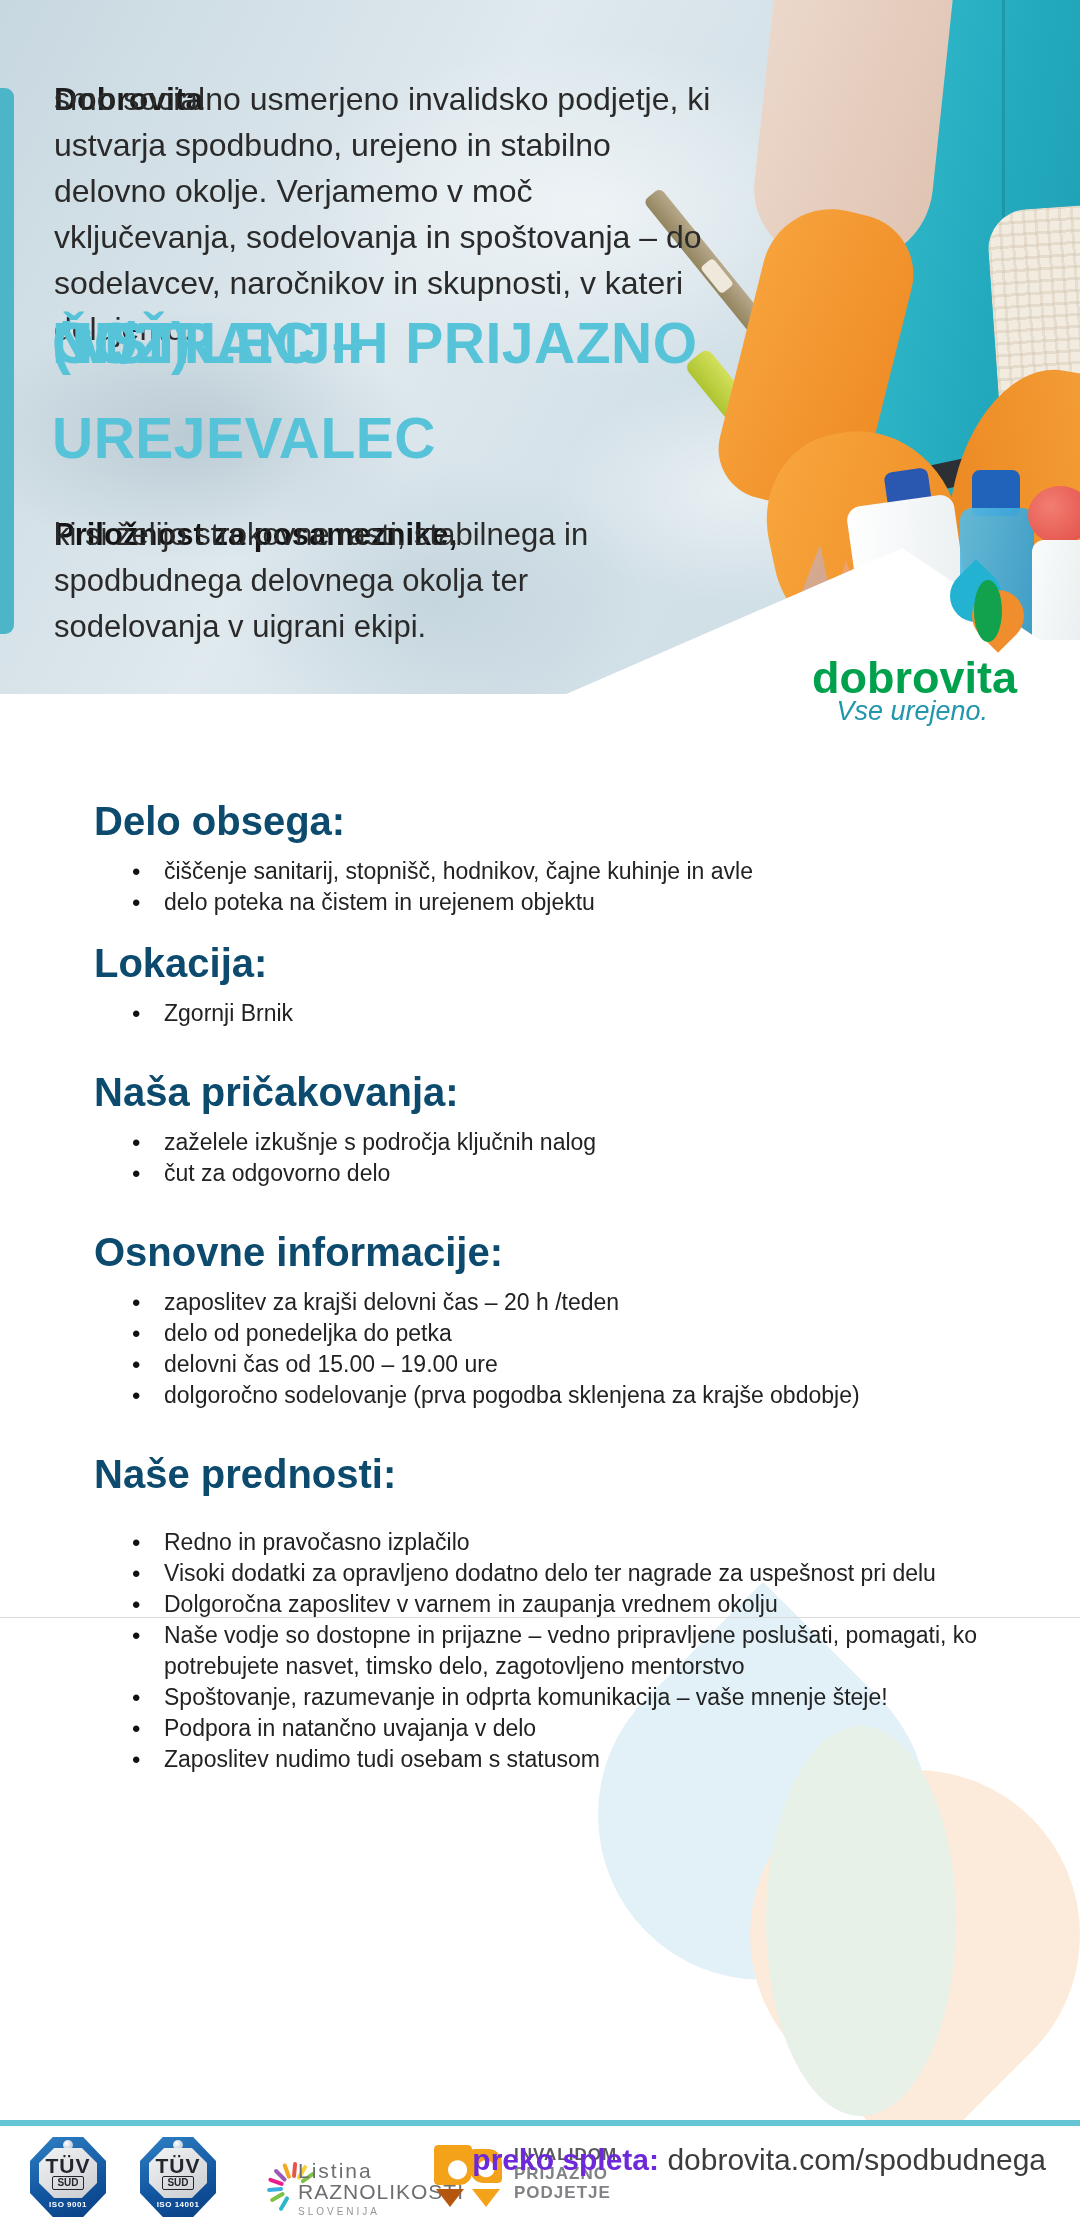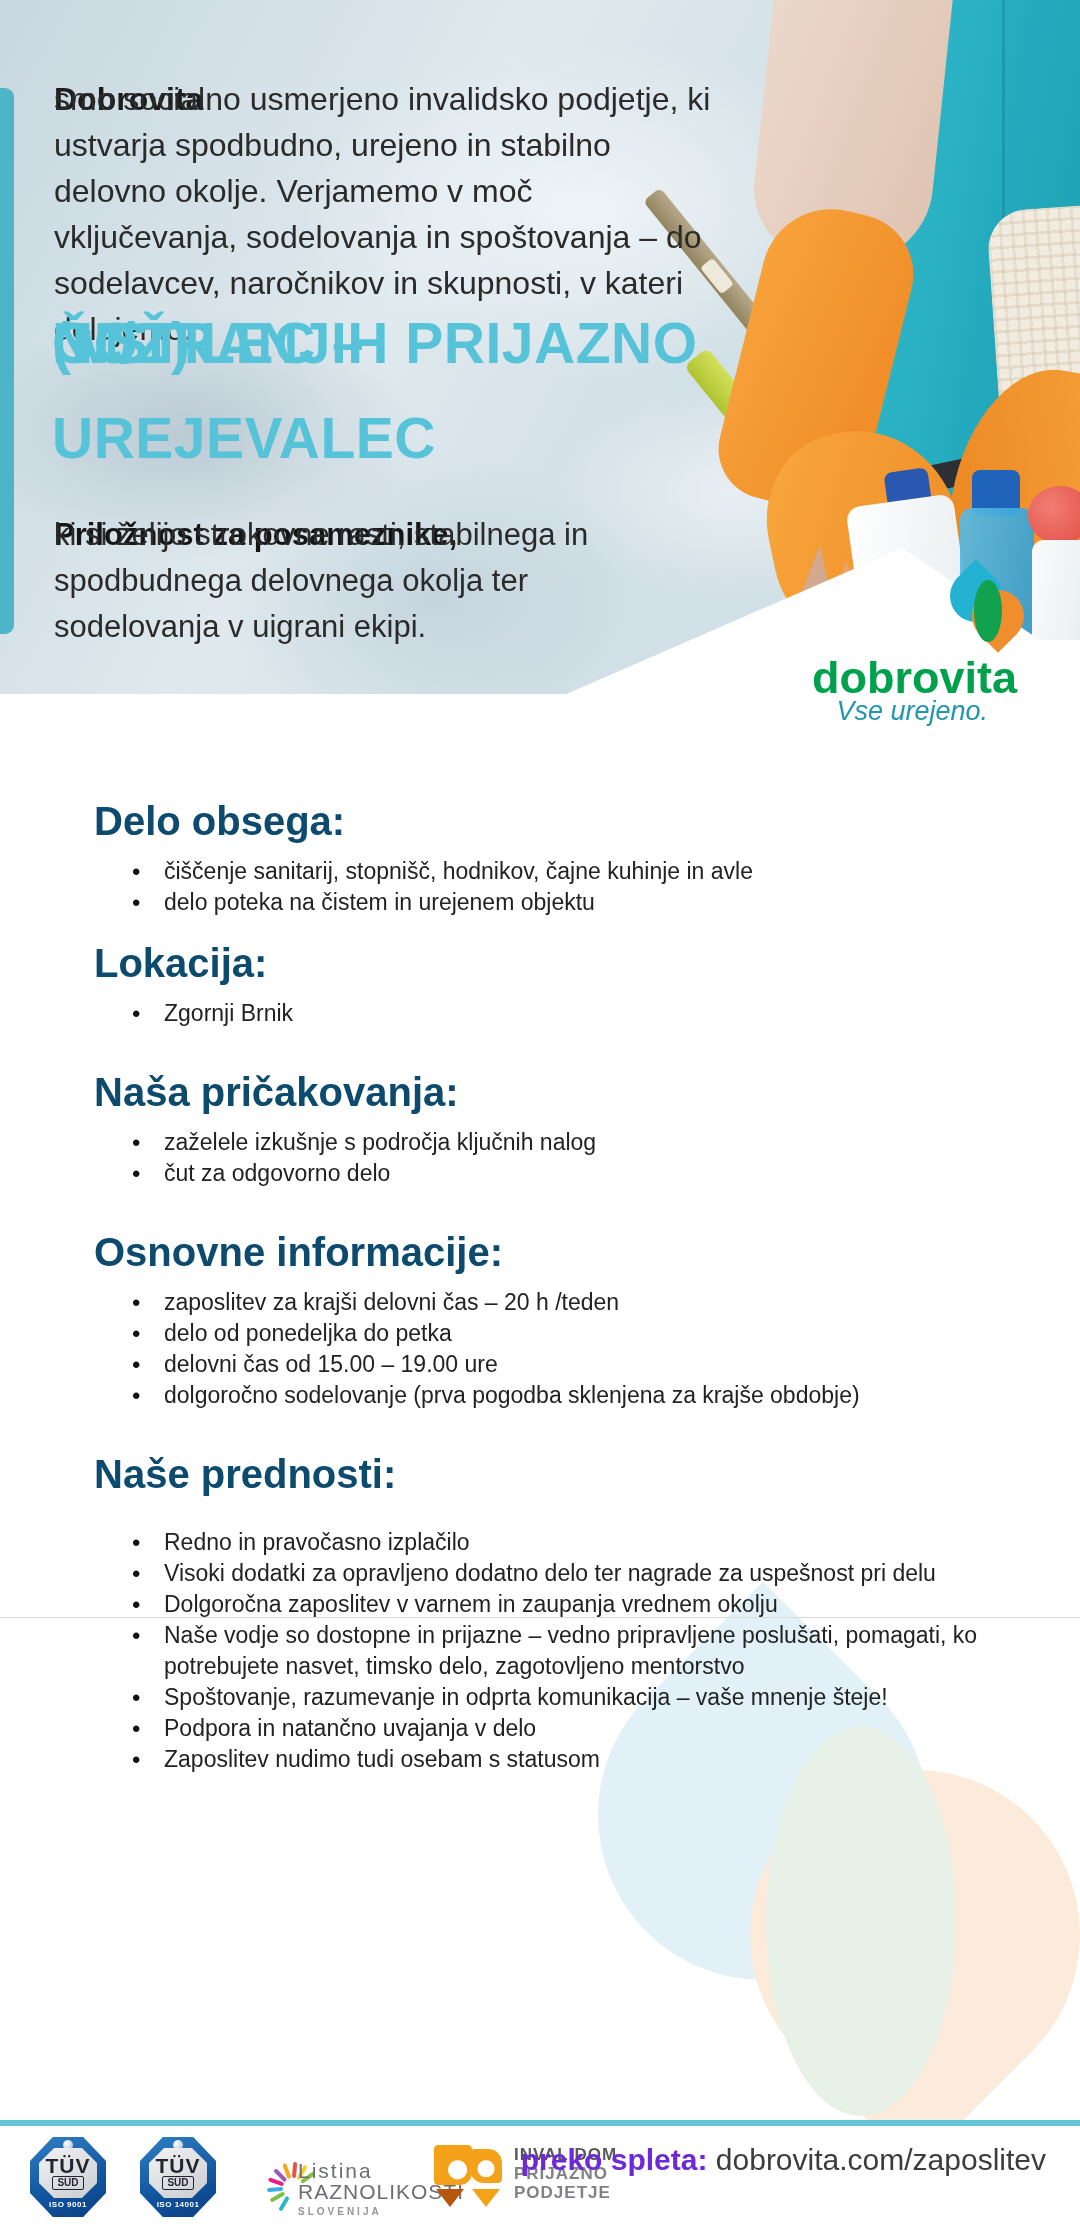--- a/index.html
+++ b/index.html
@@ -118,21 +118,21 @@
   .tuv-iso { position:absolute; left:0; right:0; bottom:8px; text-align:center; font-size:8px; font-weight:700; color:#ffffff; letter-spacing:.5px; }
   .tuv-dot { position:absolute; left:50%; top:3px; transform:translateX(-50%); width:10px; height:10px; border-radius:50%;
     background:radial-gradient(circle at 35% 35%, #ffffff,#9fb6cc); }
 
   .listina { position:relative; width:150px; height:86px; }
   .burst { position:absolute; left:14px; top:2px; width:56px; height:56px; }
   .burst i { position:absolute; left:27px; top:26px; width:4px; height:16px; border-radius:2px; transform-origin:50% 26px; }
   .listina-text { position:absolute; left:48px; top:26px; color:#6d6e71; }
   .listina-l1 { font-size:21px; letter-spacing:2px; line-height:21px; }
   .listina-l2 { font-size:21px; letter-spacing:1px; line-height:22px; text-transform:uppercase; }
-  .listina-l3 { font-size:10px; letter-spacing:3px; color:#939598; margin-top:3px;font-weight:bold; }
+  .listina-l3 { font-size:10px; letter-spacing:3px; color:#939598; margin-top:3px; }
 
   .invalidom { position:relative; display:flex; gap:12px; }
   .inv-mark { position:relative; width:68px; height:64px; }
   .inv-mark span { position:absolute; }
   .inv-sq { left:0; top:0; width:38px; height:40px; background:#f5a21b; border-radius:4px 4px 12px 4px;
     -webkit-mask:radial-gradient(circle 10px at 62% 62%, transparent 9px, #000 10px); 
     mask:radial-gradient(circle 10px at 62% 62%, transparent 9px, #000 10px); }
   .inv-dia { left:36px; top:4px; width:32px; height:34px; background:#f5a21b; border-radius:4px 40% 4px 40%; transform:rotate(0deg);
     -webkit-mask:radial-gradient(circle 9px at 50% 58%, transparent 8px, #000 9px);
     mask:radial-gradient(circle 9px at 50% 58%, transparent 8px, #000 9px); }
@@ -316,18 +316,18 @@
           <div class="l1">INVALIDOM</div>
           <div>PRIJAZNO</div>
           <div>PODJETJE</div>
         </span>
       </div>
     </div>
 
     <div class="contact">
       <div class="row">
         <span class="lab">preko spleta:</span>
-        <span class="val">dobrovita.com/zaposlitev</span>
+        <span class="val">dobrovita.com/spodbudnega</span>
       </div>
     </div>
   </div>
 
 </div>
 
 </body></html>

